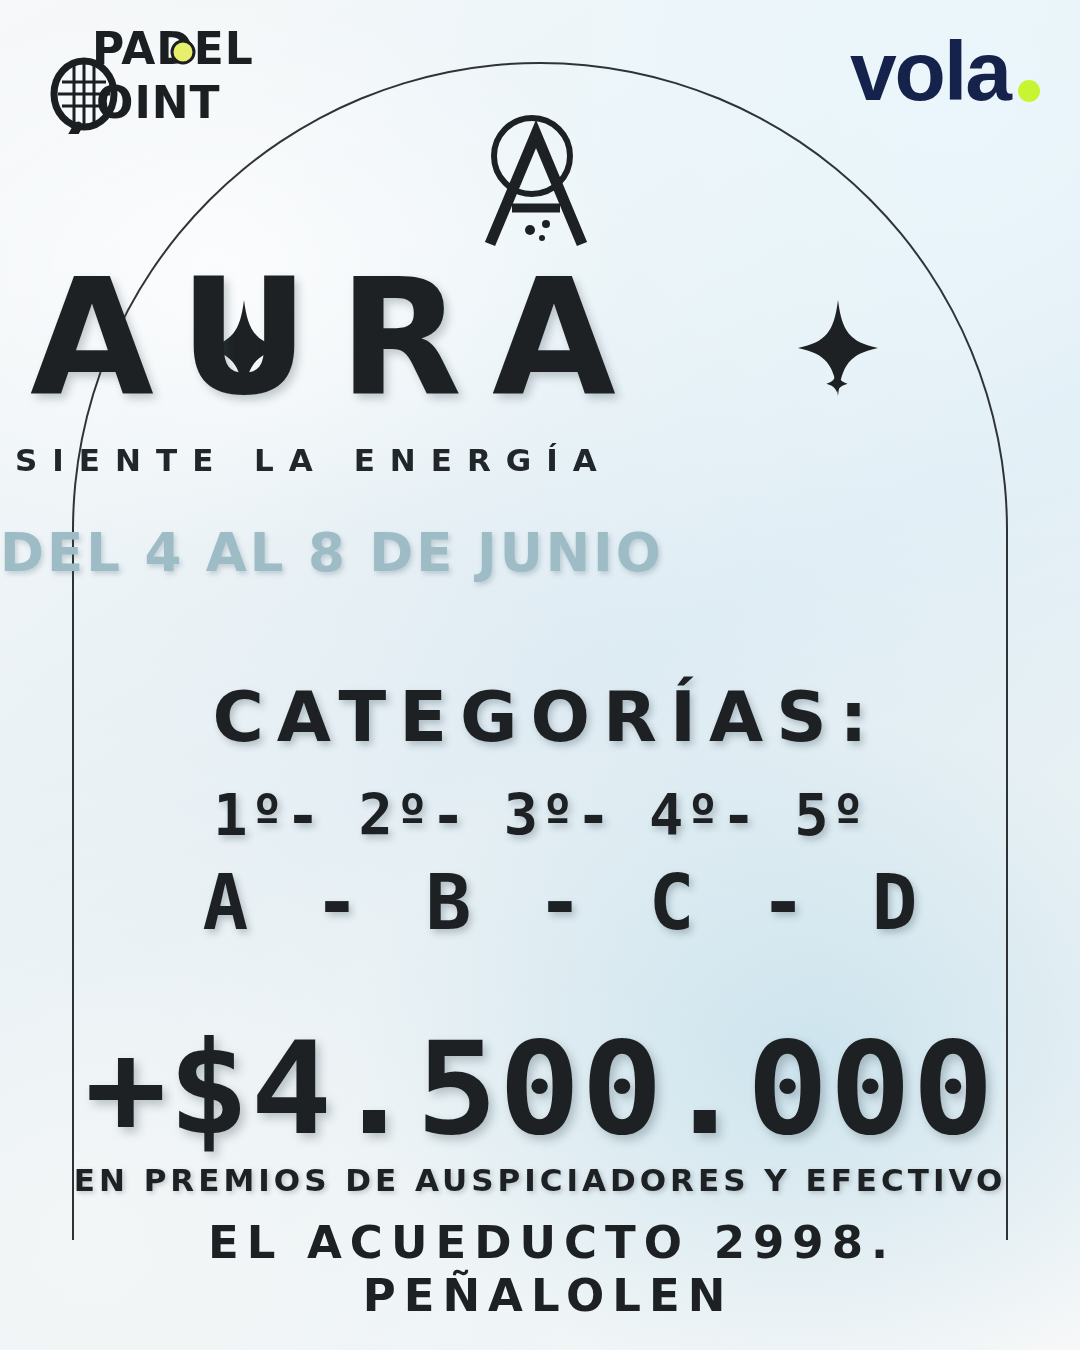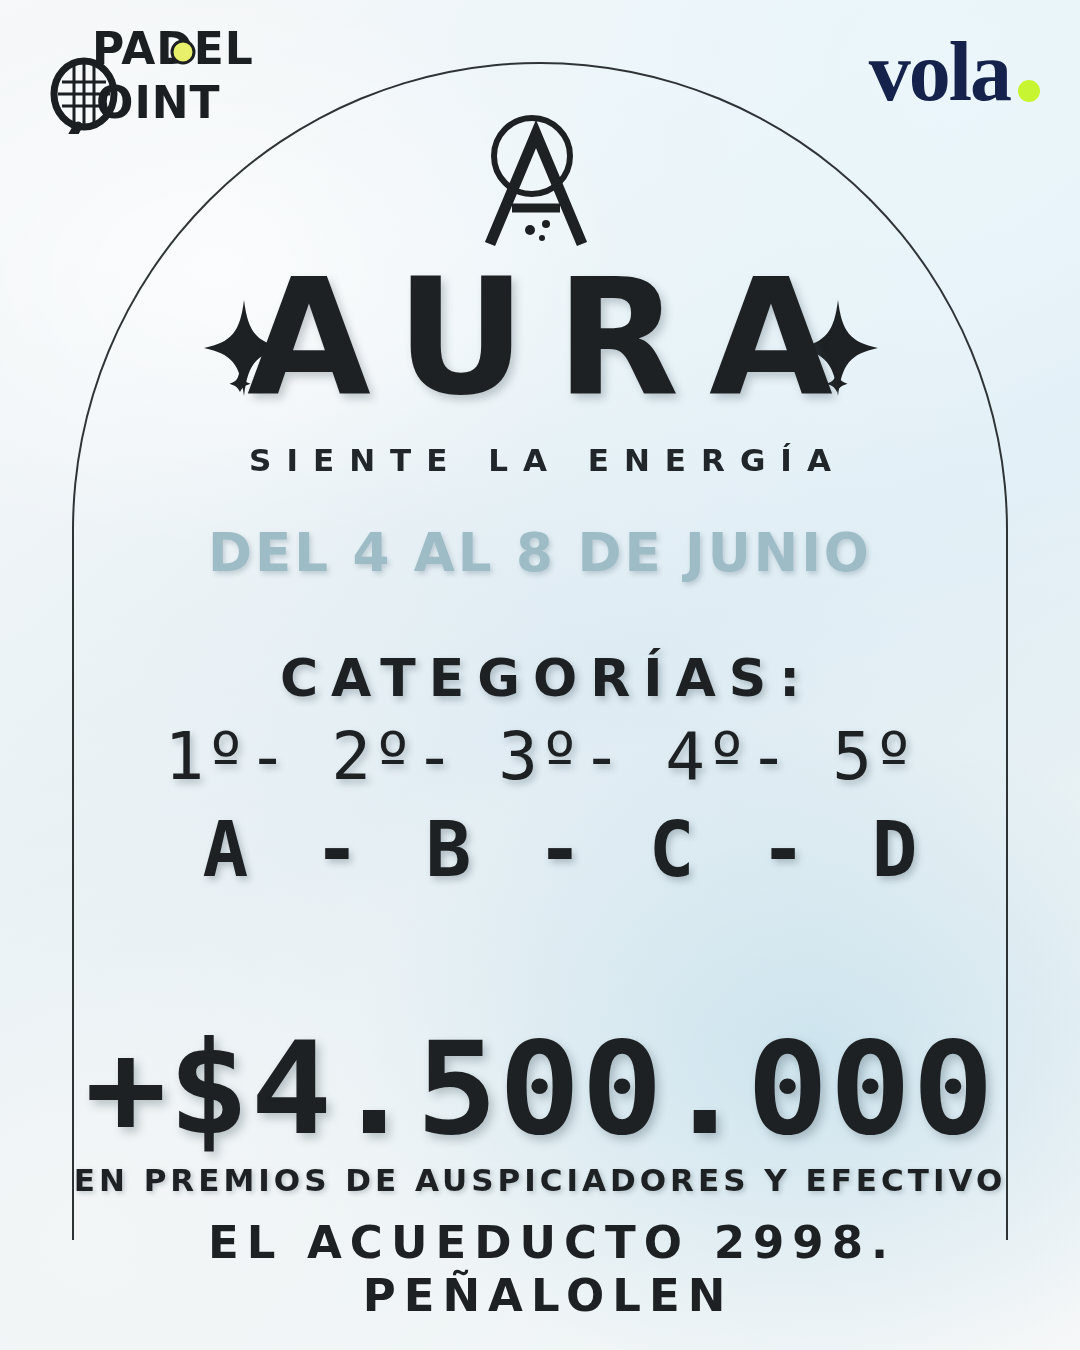--- a/index.html
+++ b/index.html
@@ -59,21 +59,21 @@
   
   .vola-logo {
     position: absolute;
     right: 40px;
     top: 34px;
     display: flex;
     align-items: flex-end;
     color: #15224b;
   }
   .vola-text {
-    font-family: Liberation Serif, serif;
+    font-family: Liberation Sans, sans-serif;
     font-size: 84px;
     font-weight: bold;
     letter-spacing: -2px;
     line-height: 0.9;
     color: #15224b;
   }
   .vola-dot {
     width: 22px;
     height: 22px;
     border-radius: 50%;
@@ -91,21 +91,21 @@
     display: flex;
     justify-content: center;
   }
 
   
   .title-wrap {
     position: absolute;
     left: 0;
     right: 0;
     top: 258px;
-    text-align: center;
+    text-align: left;
   }
   .aura-title {
     font-family: "DejaVu Sans", sans-serif;
     font-size: 160px;
     font-weight: bold;
     letter-spacing: 30px;
     color: #1d2123;
     line-height: 1;
     text-indent: 30px;
     text-shadow: 4px 5px 8px rgba(60,80,90,0.28);
@@ -140,34 +140,35 @@
   
   .cats {
     position: absolute;
     left: 0;
     right: 0;
     top: 648px;
     text-align: center;
   }
   .cats-label {
     font-family: "DejaVu Sans", sans-serif;
-    font-size: 52px;
+    font-size: 70px;
     font-weight: bold;
     letter-spacing: 13px;
     color: #1d2123;
     text-indent: 13px;
     text-shadow: 3px 4px 7px rgba(60,80,90,0.3);
+    margin-top: 28px;
   }
   .cats-line1 {
     font-family: "DejaVu Sans Mono", monospace;
-    font-size: 66px;
-    font-weight: normal;
+    font-size: 57px;
+    font-weight: bold;
     letter-spacing: 2px;
     color: #1d2123;
-    margin-top: 10px;
+    margin-top: 24px;
     text-shadow: 3px 4px 7px rgba(60,80,90,0.3);
   }
   .cats-line2 {
     font-family: "DejaVu Sans Mono", monospace;
     font-size: 76px;
     font-weight: bold;
     letter-spacing: 10px;
     color: #1d2123;
     margin-top: 10px;
     text-indent: 10px;

